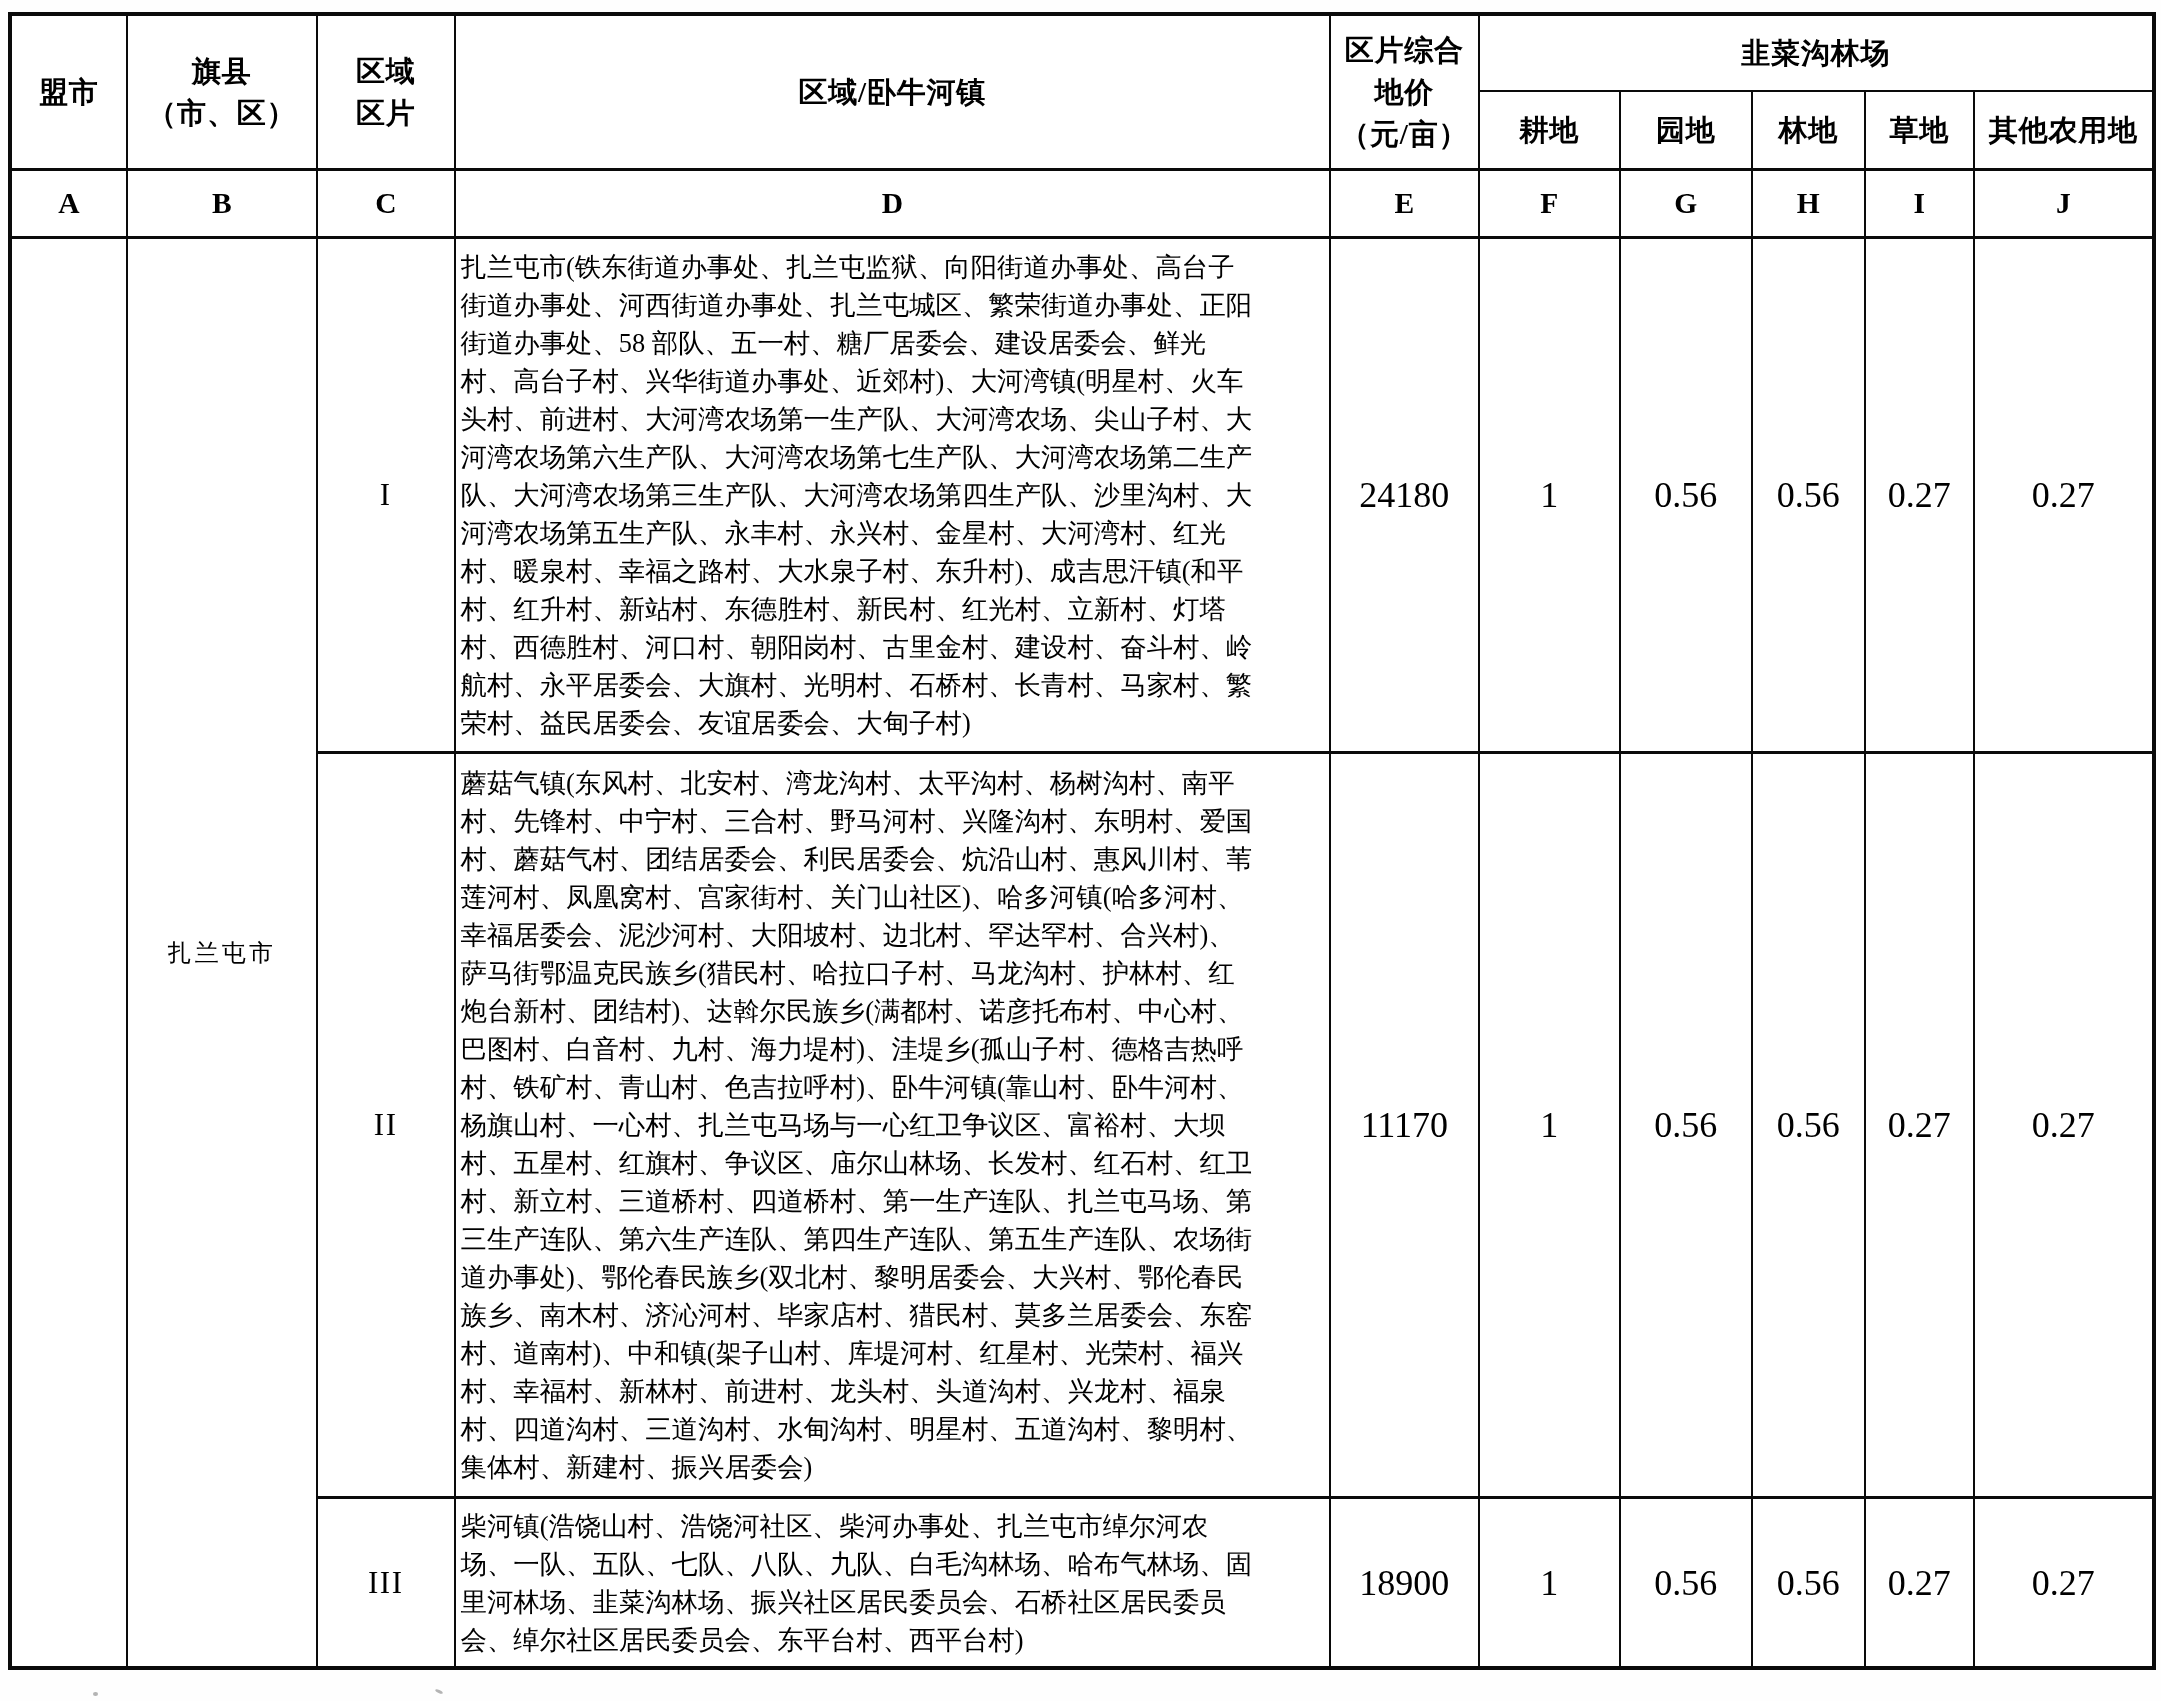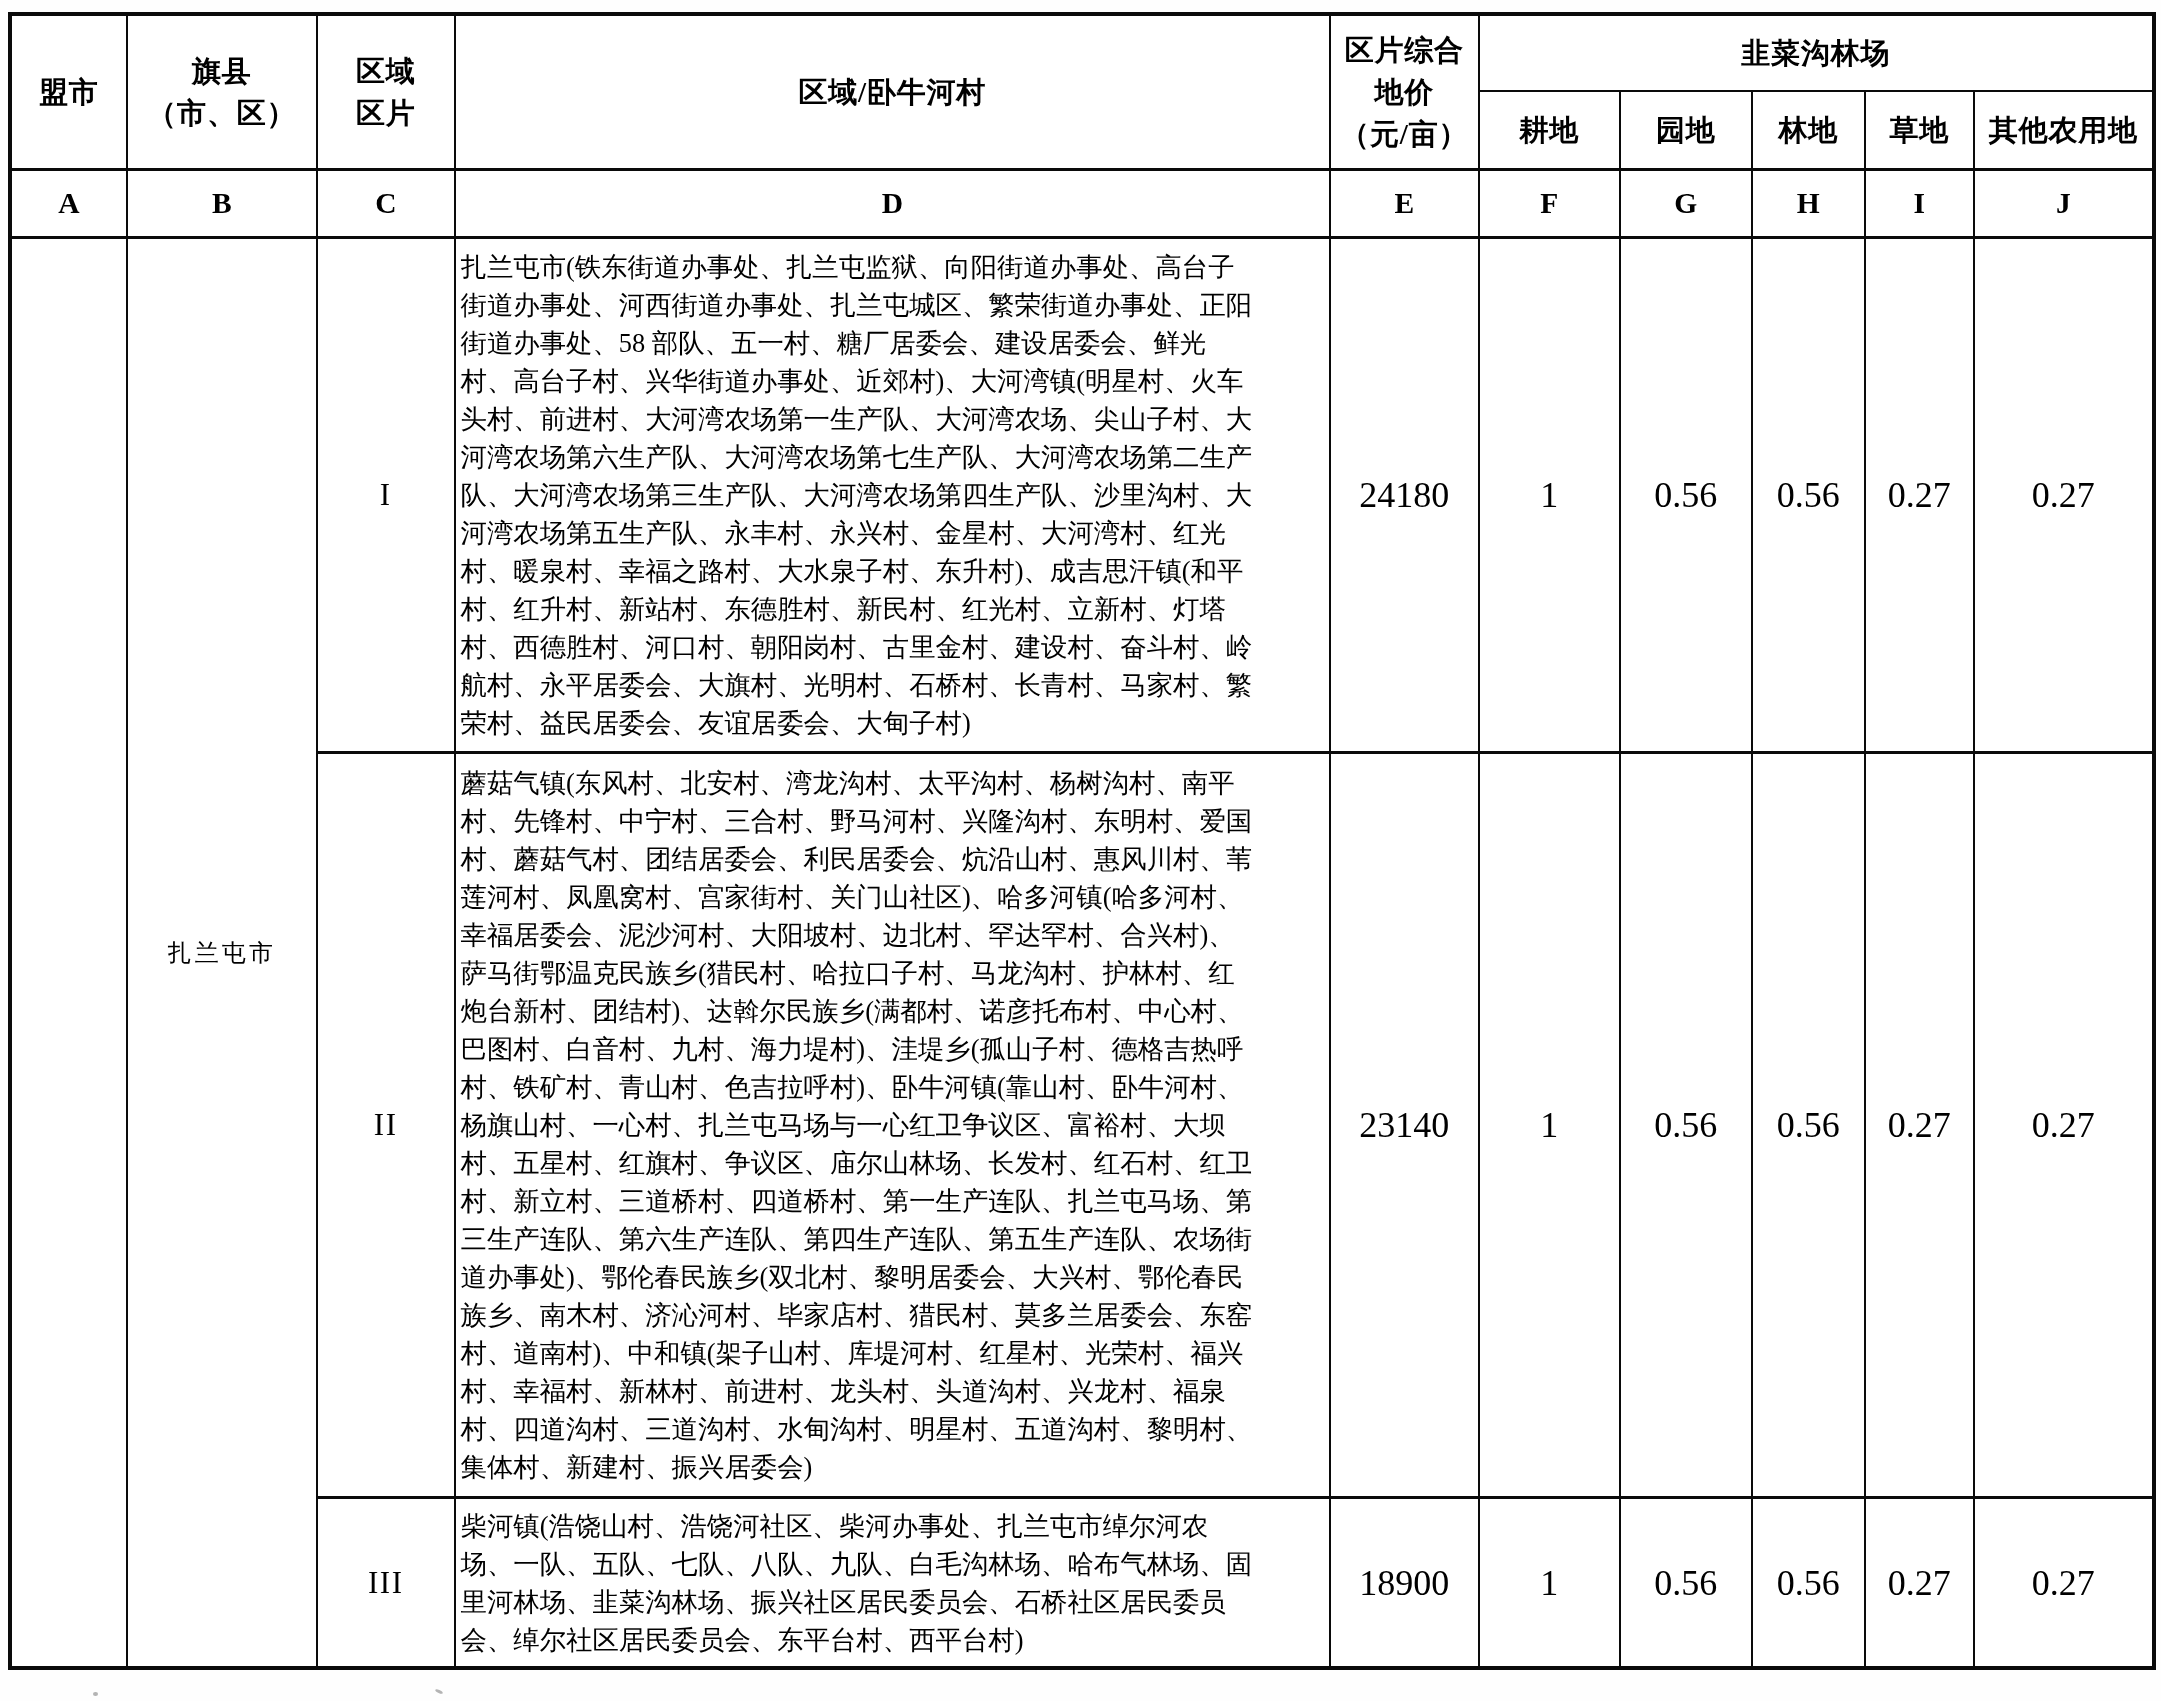--- a/index.html
+++ b/index.html
@@ -80,21 +80,21 @@
         <col style="width:109px">
       <col style="width:180px">
     </colgroup>
     <thead>
       <tr class="h1">
         <th rowspan="2" class="pre">盟市</th>
         <th rowspan="2" class="pre">旗县
 （市、区）</th>
         <th rowspan="2" class="pre">区域
 区片</th>
-        <th rowspan="2">区域/卧牛河村</th>
+        <th rowspan="2">区域/卧牛河镇</th>
         <th rowspan="2" class="pre">区片综合
 地价
 （元/亩）</th>
         <th colspan="5">韭菜沟林场</th>
       </tr>
       <tr class="h2">
         <th>耕地</th>
         <th>园地</th>
         <th>林地</th>
         <th>草地</th>
@@ -156,21 +156,21 @@
 村、五星村、红旗村、争议区、庙尔山林场、长发村、红石村、红卫
 村、新立村、三道桥村、四道桥村、第一生产连队、扎兰屯马场、第
 三生产连队、第六生产连队、第四生产连队、第五生产连队、农场街
 道办事处)、鄂伦春民族乡(双北村、黎明居委会、大兴村、鄂伦春民
 族乡、南木村、济沁河村、毕家店村、猎民村、莫多兰居委会、东窑
 村、道南村)、中和镇(架子山村、库堤河村、红星村、光荣村、福兴
 村、幸福村、新林村、前进村、龙头村、头道沟村、兴龙村、福泉
 村、四道沟村、三道沟村、水甸沟村、明星村、五道沟村、黎明村、
 集体村、新建村、振兴居委会)</div>
         </td>
-        <td class="num">23140</td>
+        <td class="num">11170</td>
         <td class="num">1</td>
         <td class="num">0.56</td>
         <td class="num">0.56</td>
         <td class="num">0.27</td>
         <td class="num">0.27</td>
       </tr>
       <tr class="datarow row-3">
         <td class="zone">III</td>
         <td class="desc">
           <div class="desc-text">柴河镇(浩饶山村、浩饶河社区、柴河办事处、扎兰屯市绰尔河农

